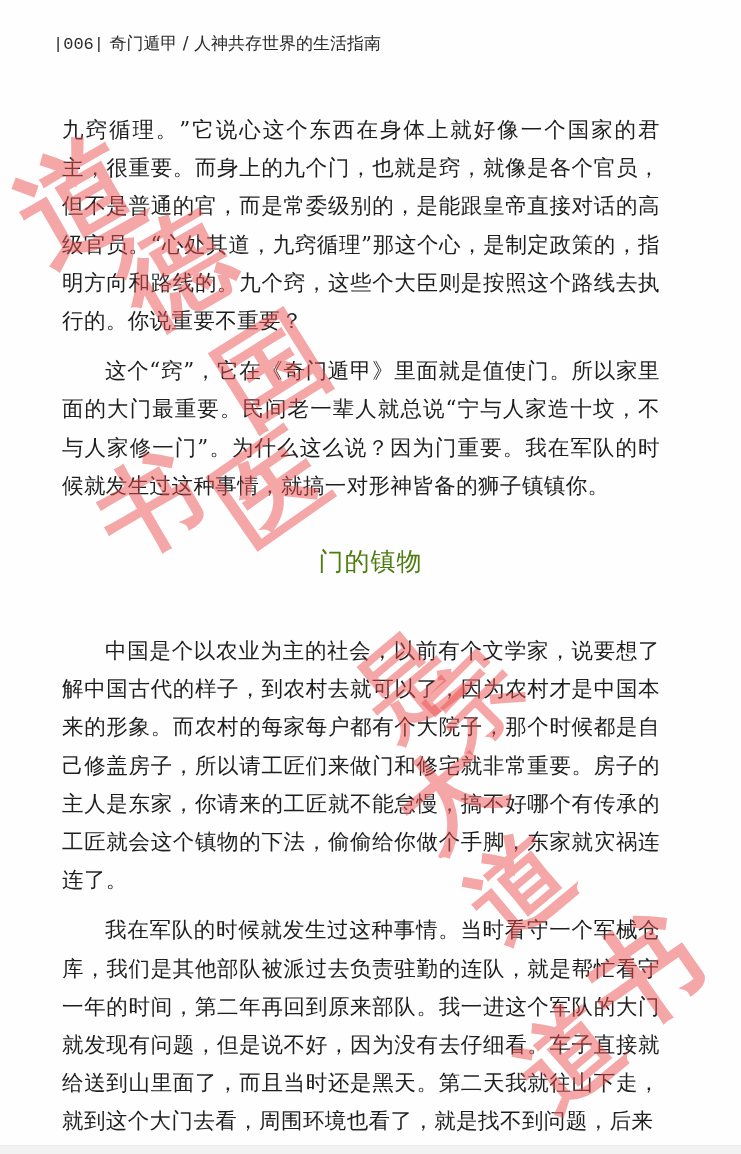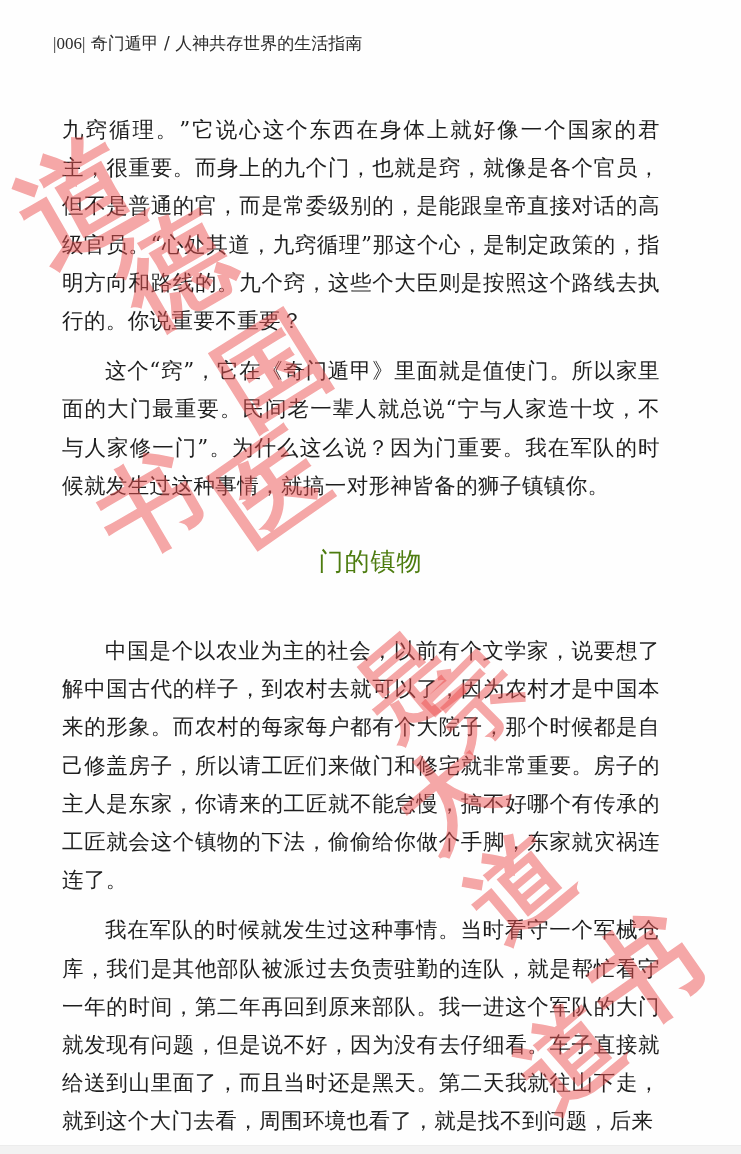--- a/index.html
+++ b/index.html
@@ -8,21 +8,21 @@
     background: #ffffff; position: relative;
     font-family: "DejaVu Serif", "Liberation Serif", serif;
     color: #1e1e1e;
   }
   .page { position: absolute; left: 0; top: 0; width: 741px; height: 1145px; background: #fefefe; }
   .running-head {
     position: absolute; left: 53px; top: 32px;
     font-family: "DejaVu Sans", "Liberation Sans", sans-serif;
     font-size: 17px; color: #2a2a2a; letter-spacing: 0px; white-space: nowrap;
   }
-  .running-head .pg { font-family: Liberation Serif, serif; }
+  .running-head .pg { font-family: Liberation Mono, monospace; }
   .body-text {
     position: absolute; left: 50px; width: 622px;
     font-size: 21.5px; line-height: 38.2px; letter-spacing: 0.4px;
     text-align: justify; text-align-last: left;
   }
   .body-text p { margin: 12px; }
   .body-text p.indent { text-indent: 2em; }
   .section-title {
     position: absolute; left: 0; width: 741px; top: 545px;
     text-align: center; font-family: "DejaVu Sans", "Liberation Sans", sans-serif;

